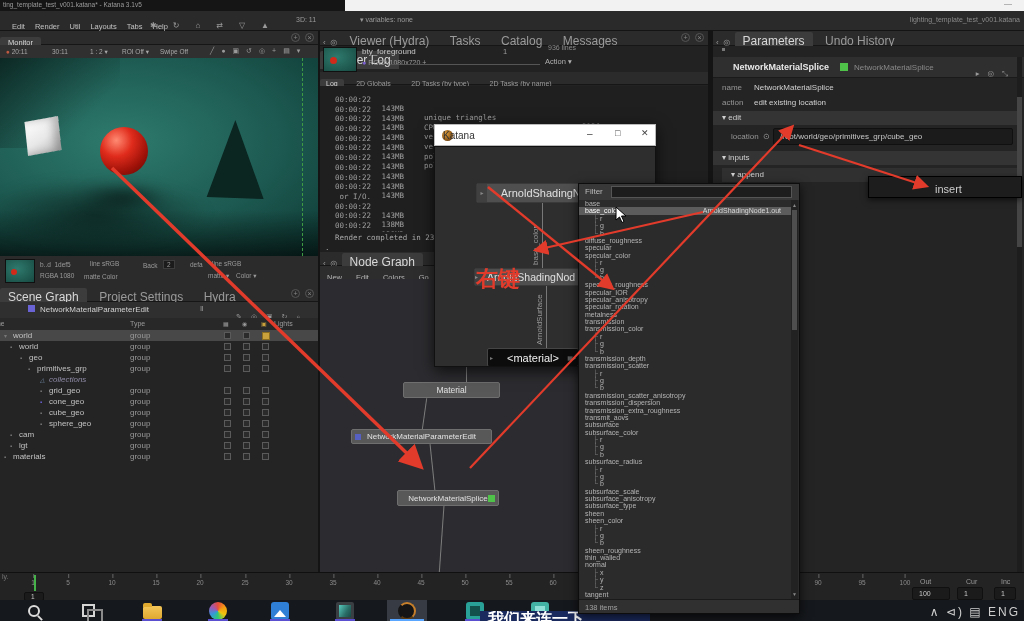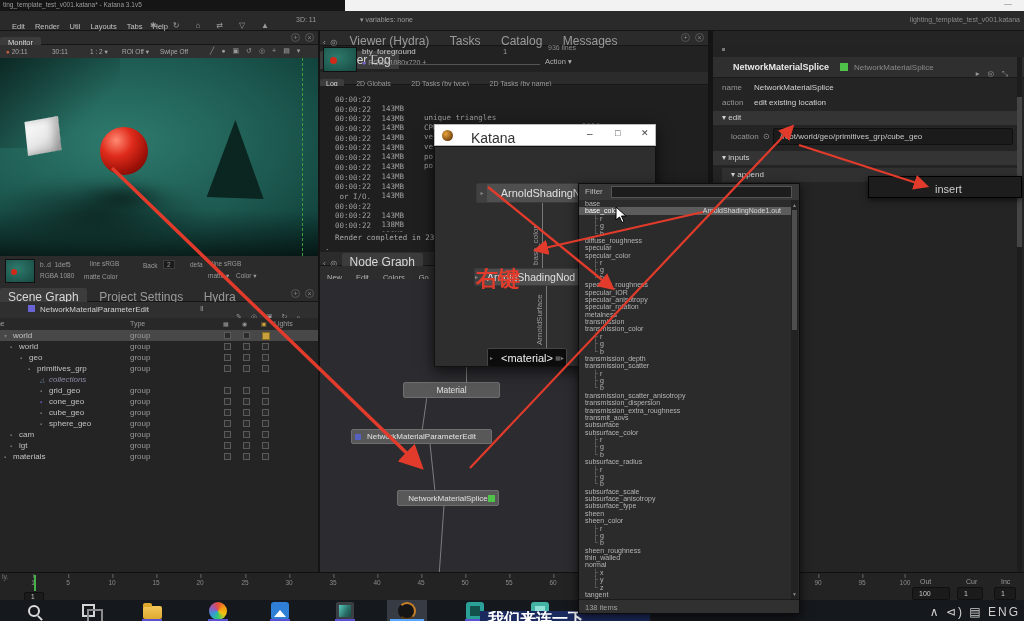--- a/index.html
+++ b/index.html
@@ -398,20 +398,26 @@
       <div class="node" style="left:77px;top:211px;width:102px;height:16px;line-height:15px;font-size:8px">
         <span>NetworkMaterialSplice</span>
         <span class="abs" style="right:3px;top:4px;width:7px;height:7px;background:#4fc24a"></span>
       </div>
     </div>
   </div>
 
   <div class="abs" style="left:708px;top:31px;width:5px;height:541px;background:#141414"></div>
 
   <div class="abs panel" style="left:713px;top:31px;width:311px;height:541px">
+    <div class="tabbar" style="height:15px;position:relative">
+      <span class="glyph" style="margin-left:3px">‹</span>
+      <span class="glyph">◎</span>
+      <span class="tab active">Parameters</span>
+      <span class="tab">Undo History</span>
+    </div>
     <div class="abs" style="left:0;top:15px;width:311px;height:11px;background:#232323">
       <span class="abs" style="left:9px;top:2px;width:3px;height:3px;background:#777"></span>
     </div>
     <div class="abs" style="left:0;top:26px;width:311px;height:21px;background:#2f2f2f;border-bottom:1px solid #1a1a1a">
       <span class="abs" style="left:20px;top:5px;font-size:9px;font-weight:bold;color:#e8e8e8">NetworkMaterialSplice</span>
       <span class="abs" style="left:127px;top:6px;width:8px;height:8px;background:#4fc24a"></span>
       <span class="abs" style="left:141px;top:6px;font-size:8px;color:#8a8a8a">NetworkMaterialSplice</span>
       <span class="abs" style="right:8px;top:5px;letter-spacing:8px">
         
       <span style="font-size:7.5px;color:#9a9a9a">▸</span><span style="font-size:7.5px;color:#9a9a9a">◎</span><span style="font-size:7.5px;color:#9a9a9a">⤡</span></span>
@@ -431,40 +437,40 @@
     </div>
   </div>
 
   <div class="abs" style="left:868px;top:176px;width:154px;height:22px;background:#1d1d1d;border:1px solid #000;box-shadow:0 2px 6px rgba(0,0,0,.6);z-index:28">
     <span class="abs" style="left:66px;top:6px;font-size:11px;color:#cccccc">insert</span>
   </div>
 
   <div class="abs" style="left:434px;top:124px;width:222px;height:243px;z-index:20;box-shadow:0 4px 14px rgba(0,0,0,.7)">
     <div class="abs" style="left:0;top:0;width:222px;height:22px;background:#ffffff;border:1px solid #bbb">
       <span class="abs" style="left:7px;top:5px;width:11px;height:11px;border-radius:50%;background:radial-gradient(circle at 35% 35%,#e8a23c,#7a4a12 70%,#2a1a05)"></span>
-      <span class="abs" style="left:36px;top:5px;font-size:14px;color:#333">Katana</span>
+      <span class="abs" style="left:8px;top:5px;font-size:10px;color:#333">Katana</span>
       <span class="abs" style="left:152px;top:3px;font-size:10px;color:#444">–</span>
       <span class="abs" style="left:180px;top:3px;font-size:9px;color:#444">□</span>
       <span class="abs" style="left:206px;top:3px;font-size:9px;color:#444">✕</span>
     </div>
     <div class="abs" style="left:0;top:22px;width:222px;height:221px;background:#2e2e2e;border:1px solid #111;overflow:hidden">
       <div class="dlg-node" style="left:41px;top:36px;width:154px;height:20px;line-height:19px;font-size:11px">
         <span class="abs" style="left:0;top:0;bottom:0;width:10px;background:#404040;color:#888;font-size:6px;line-height:19px">▸</span>
         <span>ArnoldShadingNode1</span>
         <span class="abs" style="right:0;top:0;bottom:0;width:10px;background:#404040;color:#888;font-size:6px;line-height:19px">▸</span>
       </div>
       <div class="wire" style="left:107px;top:56px;width:1px;height:66px;background:#787878"></div>
       <span class="vlabel" style="left:96px;top:118px">base_color</span>
       <div class="dlg-node" style="left:39px;top:121px;width:140px;height:18px;line-height:17px;font-size:10.5px;text-align:left;padding-left:12px">
         <span class="abs" style="left:0;top:0;bottom:0;width:9px;background:#404040;color:#888;font-size:6px;line-height:17px">▸</span>
         <span>ArnoldShadingNod</span>
       </div>
       <div class="wire" style="left:111px;top:139px;width:1px;height:63px;background:#787878"></div>
       <span class="vlabel" style="left:100px;top:198px">ArnoldSurface</span>
-      <div class="abs" style="left:52px;top:201px;width:80px;height:19px;background:#0c0c0c;border:1px solid #454545;border-radius:2px;color:#f0f0f0;font-size:11px;line-height:18px;text-align:center">
+      <div class="abs" style="left:52px;top:201px;width:92px;height:19px;background:#0c0c0c;border:1px solid #454545;border-radius:2px;color:#f0f0f0;font-size:11px;line-height:18px;text-align:center">
         <span class="abs" style="left:2px;top:0;font-size:6px;color:#777">▸</span>
         <span>&lt;material&gt;</span>
         <span class="abs" style="right:2px;top:0;font-size:6px;color:#777">▦▸</span>
       </div>
     </div>
   </div>
 
   <div class="abs" style="left:578px;top:183px;width:222px;height:431px;background:#2b2b2b;border:1px solid #0d0d0d;z-index:30;box-shadow:0 3px 10px rgba(0,0,0,.7)">
     <div class="abs" style="left:0;top:0;width:220px;height:16px;background:#383838">
       <span class="abs" style="left:6px;top:3px;font-size:8px;color:#bbb">Filter</span>

